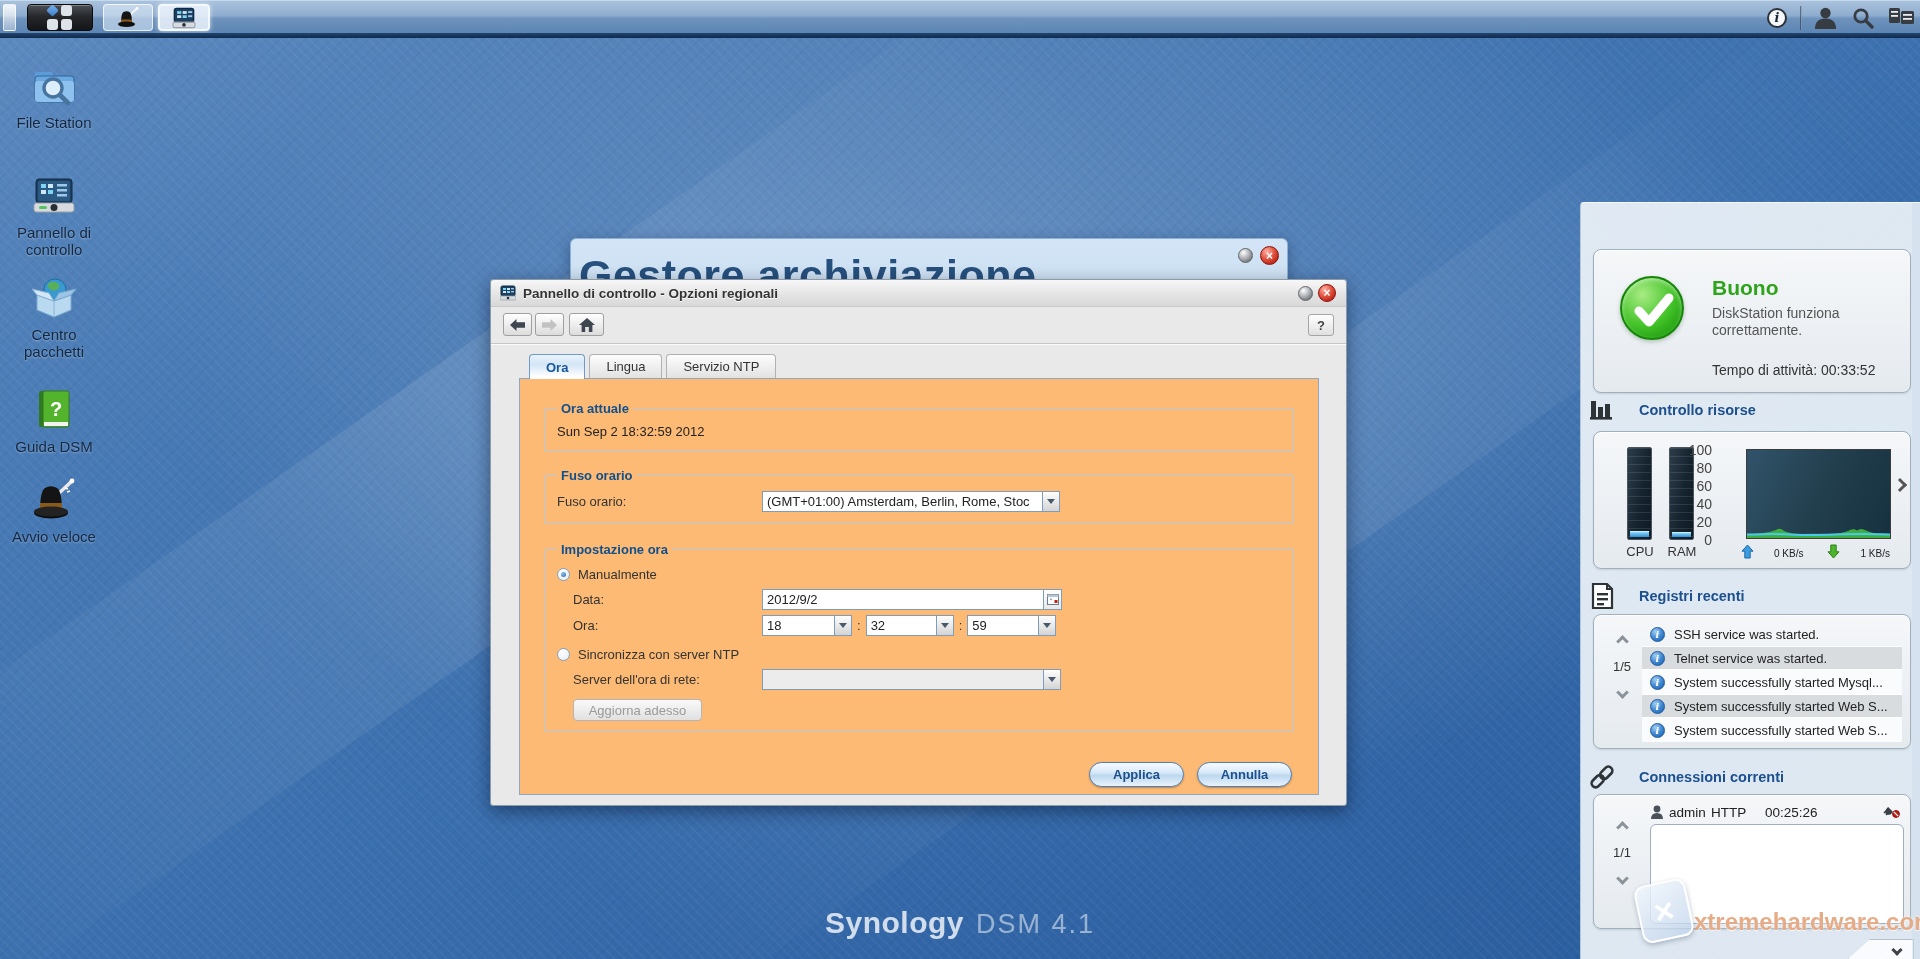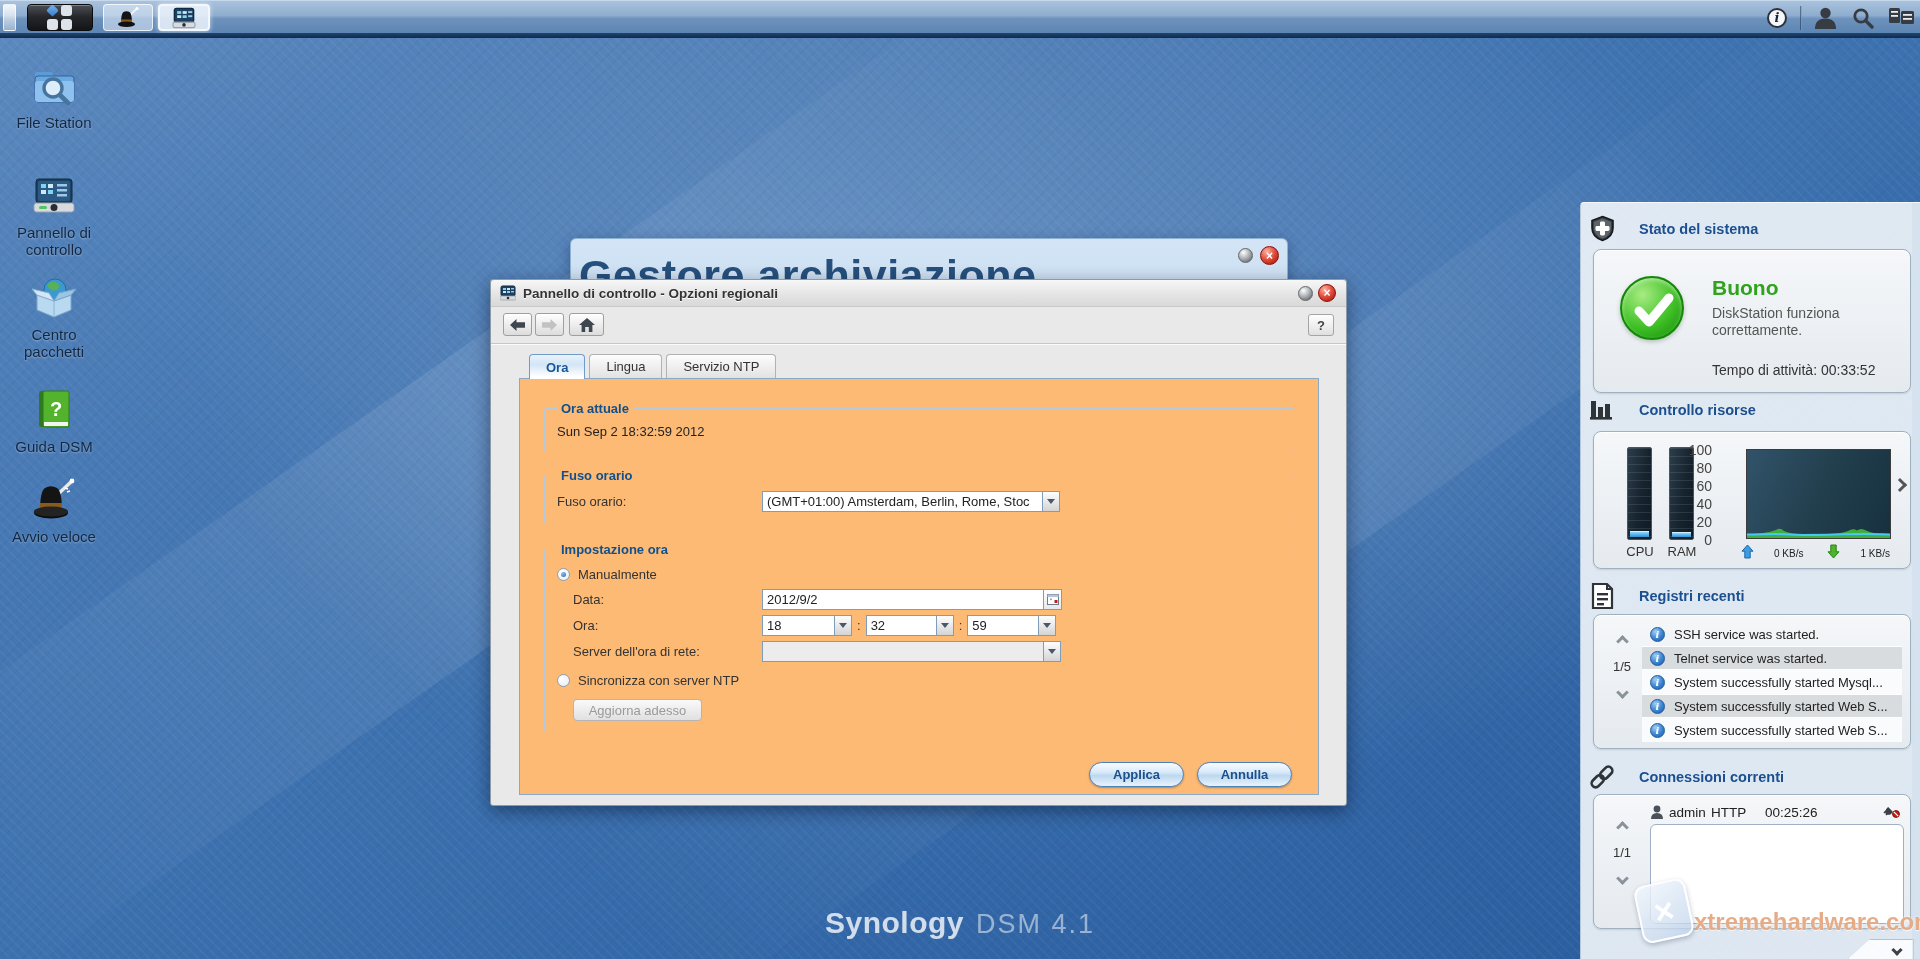--- a/index.html
+++ b/index.html
@@ -267,31 +267,20 @@
 </div>
 
 <div class="bg-window">
   <div class="big-title">Gestore archiviazione</div>
   <div class="sphere gray bgw-min"></div>
   <div class="sphere red bgw-close">×</div>
 </div>
 
 <div class="sidebar">
 
-  <div class="w-header" style="top:12px">
-    <span class="w-ico">
-      <svg width="27" height="27" viewBox="0 0 27 27">
-        <path d="M13.5 1.5 L24 5.5 V13 Q24 22 13.5 25.5 Q3 22 3 13 V5.5 Z" fill="#3a4046" stroke="#17191c" stroke-width="1.6"></path>
-        <path d="M13.5 3.5 L22 7 V13 Q22 20.5 13.5 23.5 Q5 20.5 5 13 V7 Z" fill="#5c636a"></path>
-        <rect x="11" y="6.5" width="5" height="14" rx="1.4" fill="#fff"></rect>
-        <rect x="6.5" y="11" width="14" height="5" rx="1.4" fill="#fff"></rect>
-      </svg>
-    </span>
-    <span class="w-title">Stato del sistema</span>
-  </div>
   <div class="w-panel" style="top:46px; height:144px">
     <div class="ok-circle">
       <svg width="64" height="64" viewBox="0 0 64 64">
           <path d="M17 33 L27 44 L47 20" fill="none" stroke="#fff" stroke-width="9" stroke-linecap="round" stroke-linejoin="round"></path>
         </svg>
     </div>
     <div class="status-good">Buono</div>
     <div class="status-desc">DiskStation funziona correttamente.</div>
     <div class="uptime">Tempo di attività: 00:33:52</div>
   </div>
@@ -531,33 +520,33 @@
         </span>
         <span class="colon">:</span>
         <span class="sel">
           <span class="val" style="width:72px">59</span>
           <span class="trig">
               <i></i>
             </span>
         </span>
       </div>
 
+      <div class="row" style="height:22px; margin-top:6px">
+        <span class="radio"></span>
+        <span>Sincronizza con server NTP</span>
+      </div>
+
       <div class="row indent">
         <span class="flabel">Server dell'ora di rete:</span>
         <span class="sel disabled">
           <span class="val" style="width:282px"></span>
           <span class="trig">
               <i></i>
             </span>
         </span>
-      </div>
-
-      <div class="row" style="height:22px; margin-top:6px">
-        <span class="radio"></span>
-        <span>Sincronizza con server NTP</span>
       </div>
 
       <div class="gray-btn">Aggiorna adesso</div>
     </fieldset>
 
     <div class="action-buttons">
       <div class="pill">Applica</div>
       <div class="pill">Annulla</div>
     </div>
   </div>

